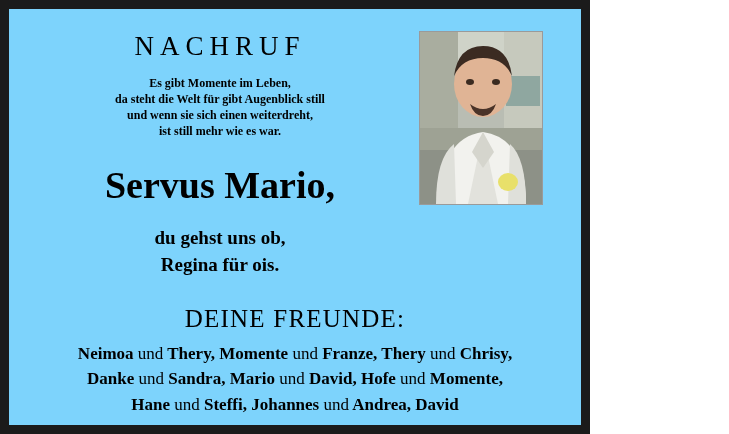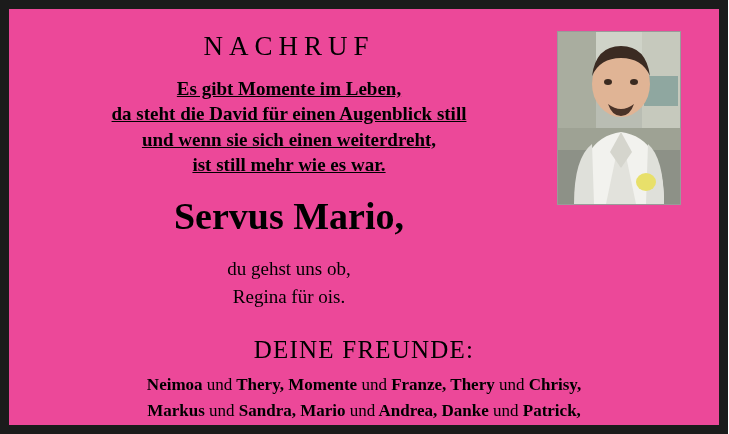--- a/index.html
+++ b/index.html
@@ -8,23 +8,23 @@
     background: #ffffff;
   }
   body {
     width: 729px;
     height: 434px;
     font-family: "Liberation Serif", serif;
     color: #000000;
   }
   .obituary {
     box-sizing: border-box;
-    width: 728px;
+    width: 590px;
     height: 434px;
-    background: #ec4899;
+    background: #7dd3fc;
     border: 9px solid #1b1b1b;
     padding: 10px 14px 12px 14px;
     position: relative;
     overflow: hidden;
   }
   .photo {
     position: absolute;
     top: 22px;
     right: 38px;
     width: 122px;
@@ -40,37 +40,36 @@
   }
   .title {
     font-size: 27px;
     letter-spacing: 6px;
     margin-top: 14px;
     margin-bottom: 16px;
     font-weight: normal;
     line-height: 1;
   }
   .verse {
-    font-size: 19px;
+    font-size: 12px;
     line-height: 1.33;
     font-weight: bold;
     margin-bottom: 6px;
-    text-decoration: underline;
   }
   .verse div { white-space: nowrap; }
   .name {
     font-size: 38px;
     font-weight: bold;
-    margin-top: 20px;
+    margin-top: 26px;
     margin-bottom: 18px;
     line-height: 1.05;
   }
   .farewell {
     font-size: 19px;
-    font-weight: normal;
+    font-weight: bold;
     line-height: 1.45;
     margin-bottom: 8px;
   }
   .friends-heading {
     font-size: 25px;
     letter-spacing: 1.2px;
     margin-top: 26px;
     margin-bottom: 8px;
     font-weight: normal;
   }
@@ -113,33 +112,33 @@
       <ellipse cx="88" cy="150" rx="10" ry="9" fill="#e8e06a"></ellipse>
     </svg>
   </div>
 
   <div class="content">
 
     <div class="title">NACHRUF</div>
 
     <div class="verse">
       <div>Es gibt Momente im Leben,</div>
-      <div>da steht die David für einen Augenblick still</div>
+      <div>da steht die Welt für gibt Augenblick still</div>
       <div>und wenn sie sich einen weiterdreht,</div>
       <div>ist still mehr wie es war.</div>
     </div>
 
     <div class="name">Servus Mario,</div>
 
     <div class="farewell">
       <div>du gehst uns ob,</div>
       <div>Regina für ois.</div>
     </div>
 
     <div class="friends-list">
       <div class="friends-heading">DEINE FREUNDE:</div>
       <div class="friends-line"><b>Neimoa </b><span class="conj">und</span><b> Thery, Momente </b><span class="conj">und</span><b> Franze, Thery </b><span class="conj">und</span><b> Chrisy,</b></div>
-      <div class="friends-line"><b>Markus </b><span class="conj">und</span><b> Sandra, Mario </b><span class="conj">und</span><b> Andrea, Danke </b><span class="conj">und</span><b> Patrick,</b></div>
+      <div class="friends-line"><b>Danke </b><span class="conj">und</span><b> Sandra, Mario </b><span class="conj">und</span><b> David, Hofe </b><span class="conj">und</span><b> Momente,</b></div>
       <div class="friends-line"><b>Hane </b><span class="conj">und</span><b> Steffi, Johannes </b><span class="conj">und</span><b> Andrea, David</b></div>
     </div>
 
   </div>
 </div>
 
 </body></html>

